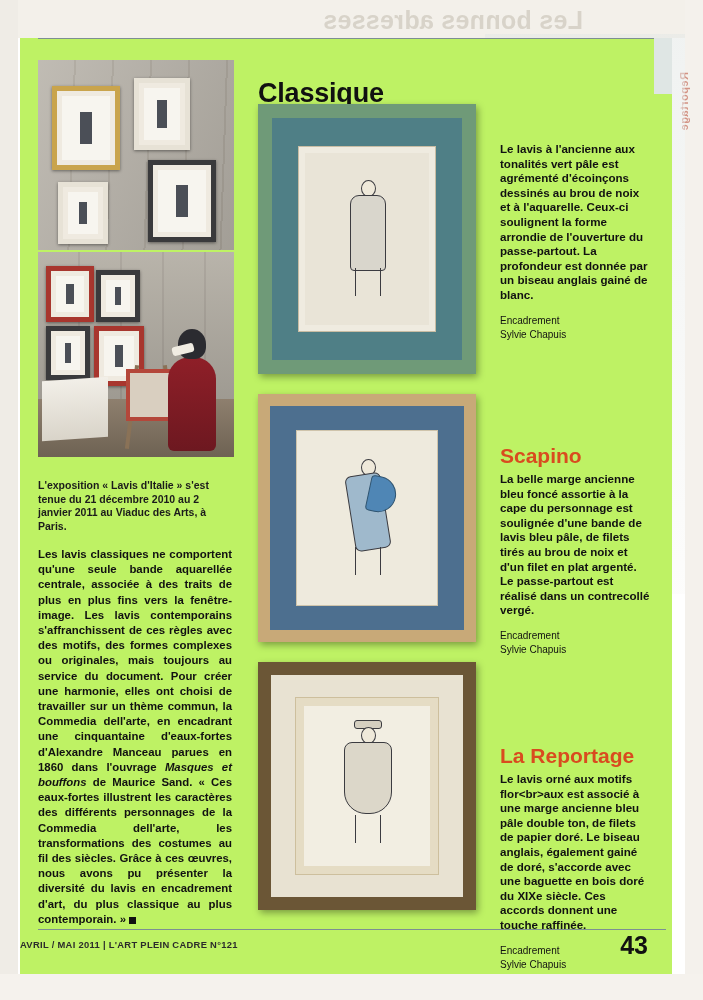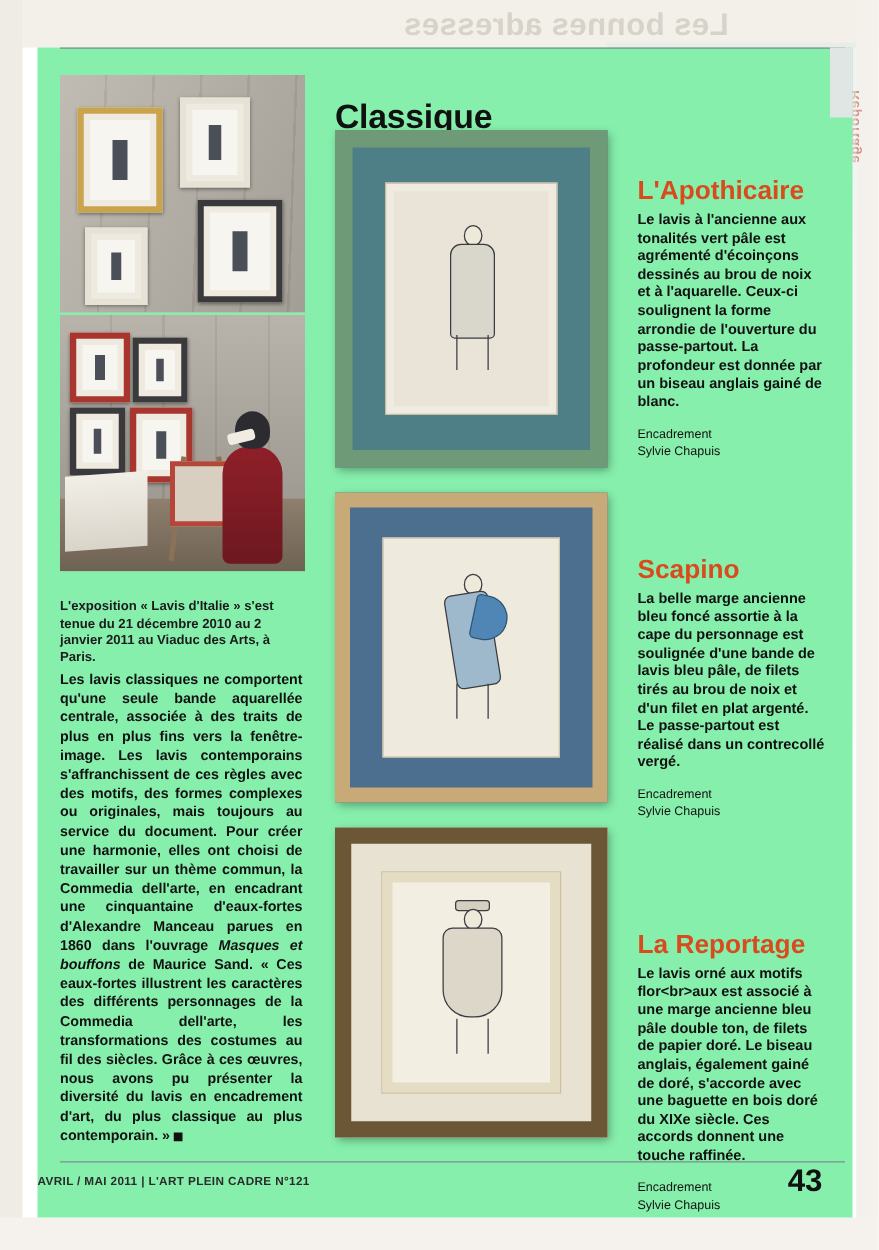--- a/index.html
+++ b/index.html
@@ -87,25 +87,25 @@
     right: 18px;
     width: 200px;
     height: 560px;
     background: linear-gradient(180deg, rgba(228,232,230,.55), rgba(240,238,232,.15));
     pointer-events: none;
   }
 
   
   .content {
     position: absolute;
-    left: 30px;
+    left: 20px;
     top: 38px;
     width: 652px;
     height: 936px;
-    background: #86efac;
+    background: #bef264;
   }
   .rule-top {
     position: absolute;
     left: 18px;
     right: 6px;
     top: 0;
     height: 1px;
     background: #7d8f92;
   }
 
@@ -236,21 +236,21 @@
 
   .caption {
     margin-top: 22px;
     font-size: 10.5px;
     line-height: 13.5px;
     color: #1b1b1b;
     font-weight: bold;
     width: 194px;
   }
   .body-text {
-    margin-top: 4px;
+    margin-top: 14px;
     font-size: 11.4px;
     line-height: 15.2px;
     color: #111;
     text-align: justify;
     font-weight: bold;
     width: 194px;
   }
   .body-text em { font-style: italic; }
   .endmark {
     display: inline-block;
@@ -562,21 +562,20 @@
                 <div class="legs"></div>
             </div>
           </div>
         </div>
       </div>
     </div>
 
     <div class="right-col">
 
       <div class="block-apoth">
-        <div class="sec-title">L'Apothicaire</div>
         <div class="sec-body">Le lavis à l'ancienne aux tonalités vert pâle est agrémenté d'écoinçons dessinés au brou de noix et à l'aquarelle. Ceux-ci soulignent la forme arrondie de l'ouverture du passe-partout. La profondeur est donnée par un biseau anglais gainé de blanc.</div>
         <div class="credit">
           <div>Encadrement</div>
           <div>Sylvie Chapuis</div>
         </div>
       </div>
 
       <div class="block-scap">
         <div class="sec-title">Scapino</div>
         <div class="sec-body">La belle marge ancienne bleu foncé assortie à la cape du personnage est soulignée d'une bande de lavis bleu pâle, de filets tirés au brou de noix et d'un filet en plat argenté. Le passe-partout est réalisé dans un contrecollé vergé.</div>

